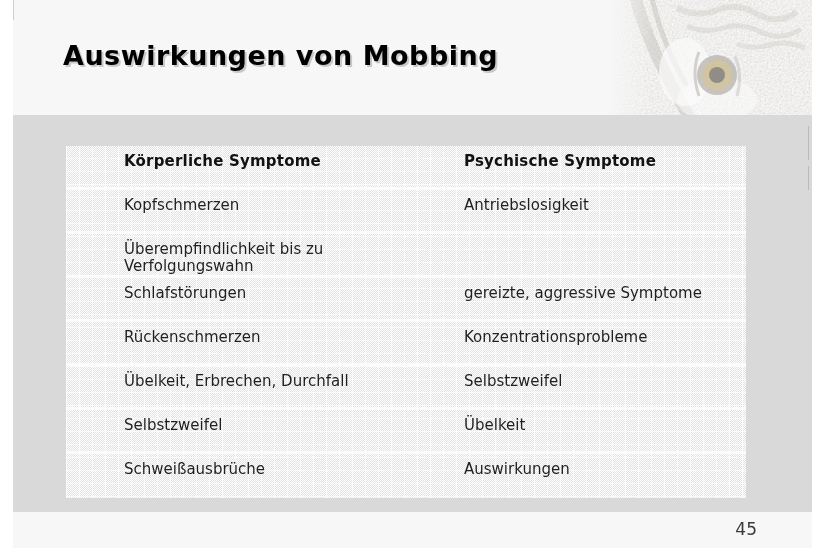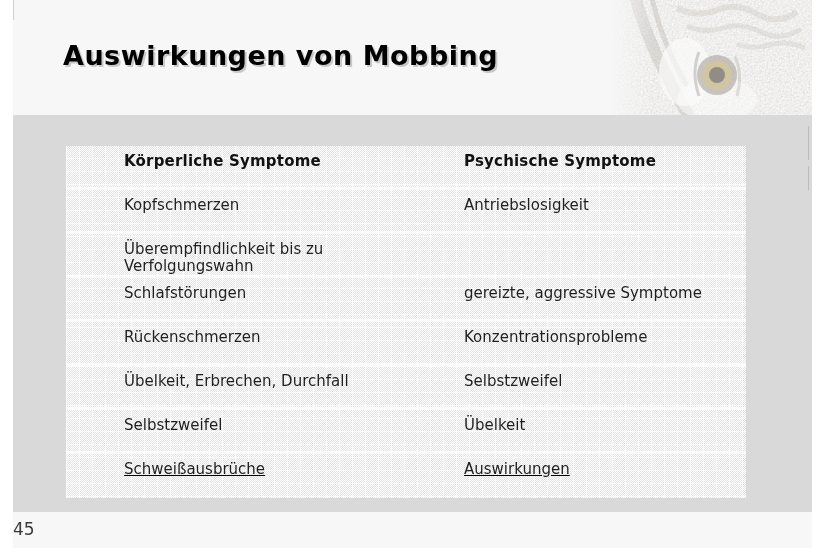--- a/index.html
+++ b/index.html
@@ -40,33 +40,33 @@
     background-image:
       repeating-linear-gradient(0deg, rgba(255,255,255,.7) 0 1px, transparent 1px 13px),
       repeating-linear-gradient(90deg, rgba(255,255,255,.7) 0 1px, transparent 1px 13px),
       repeating-conic-gradient(#e2e2e2 0% 25%, #ffffff 0% 50%);
     background-size:13px 13px,13px 13px,2px 2px;
   }
   .trow{
     display:flex;height:44px;box-sizing:border-box;
     border-bottom:3px solid rgba(255,255,255,.75);
   }
-  .trow:last-child{border-bottom:none;text-decoration:underline;}
+  .trow:last-child{border-bottom:none;}
   .tcell{
     width:340px;box-sizing:border-box;
     padding:7px 8px 0 10px;
     font-size:15px;line-height:17px;color:#1f1f1f;
     white-space:pre-line;overflow:hidden;margin-left:48px;
   }
   .thead .tcell{font-weight:700;color:#111;letter-spacing:.2px;}
 
   
   .footer-band{
     position:absolute;left:13px;top:512px;width:799px;height:36px;
-    background:#f7f7f7;text-align:left;box-sizing:border-box;
+    background:#f7f7f7;text-align:right;box-sizing:border-box;
     padding:7px 55px 0 0;
   }
   .page-number{font-size:17px;color:#3a3a3a;}
 
   
   .edge-tick-top-left{
     position:absolute;left:13px;top:0;width:1px;height:20px;background:#cfcfcf;
   }
   .edge-mark-right-1{
     position:absolute;left:808px;top:126px;width:1px;height:34px;background:#bcbcbc;

